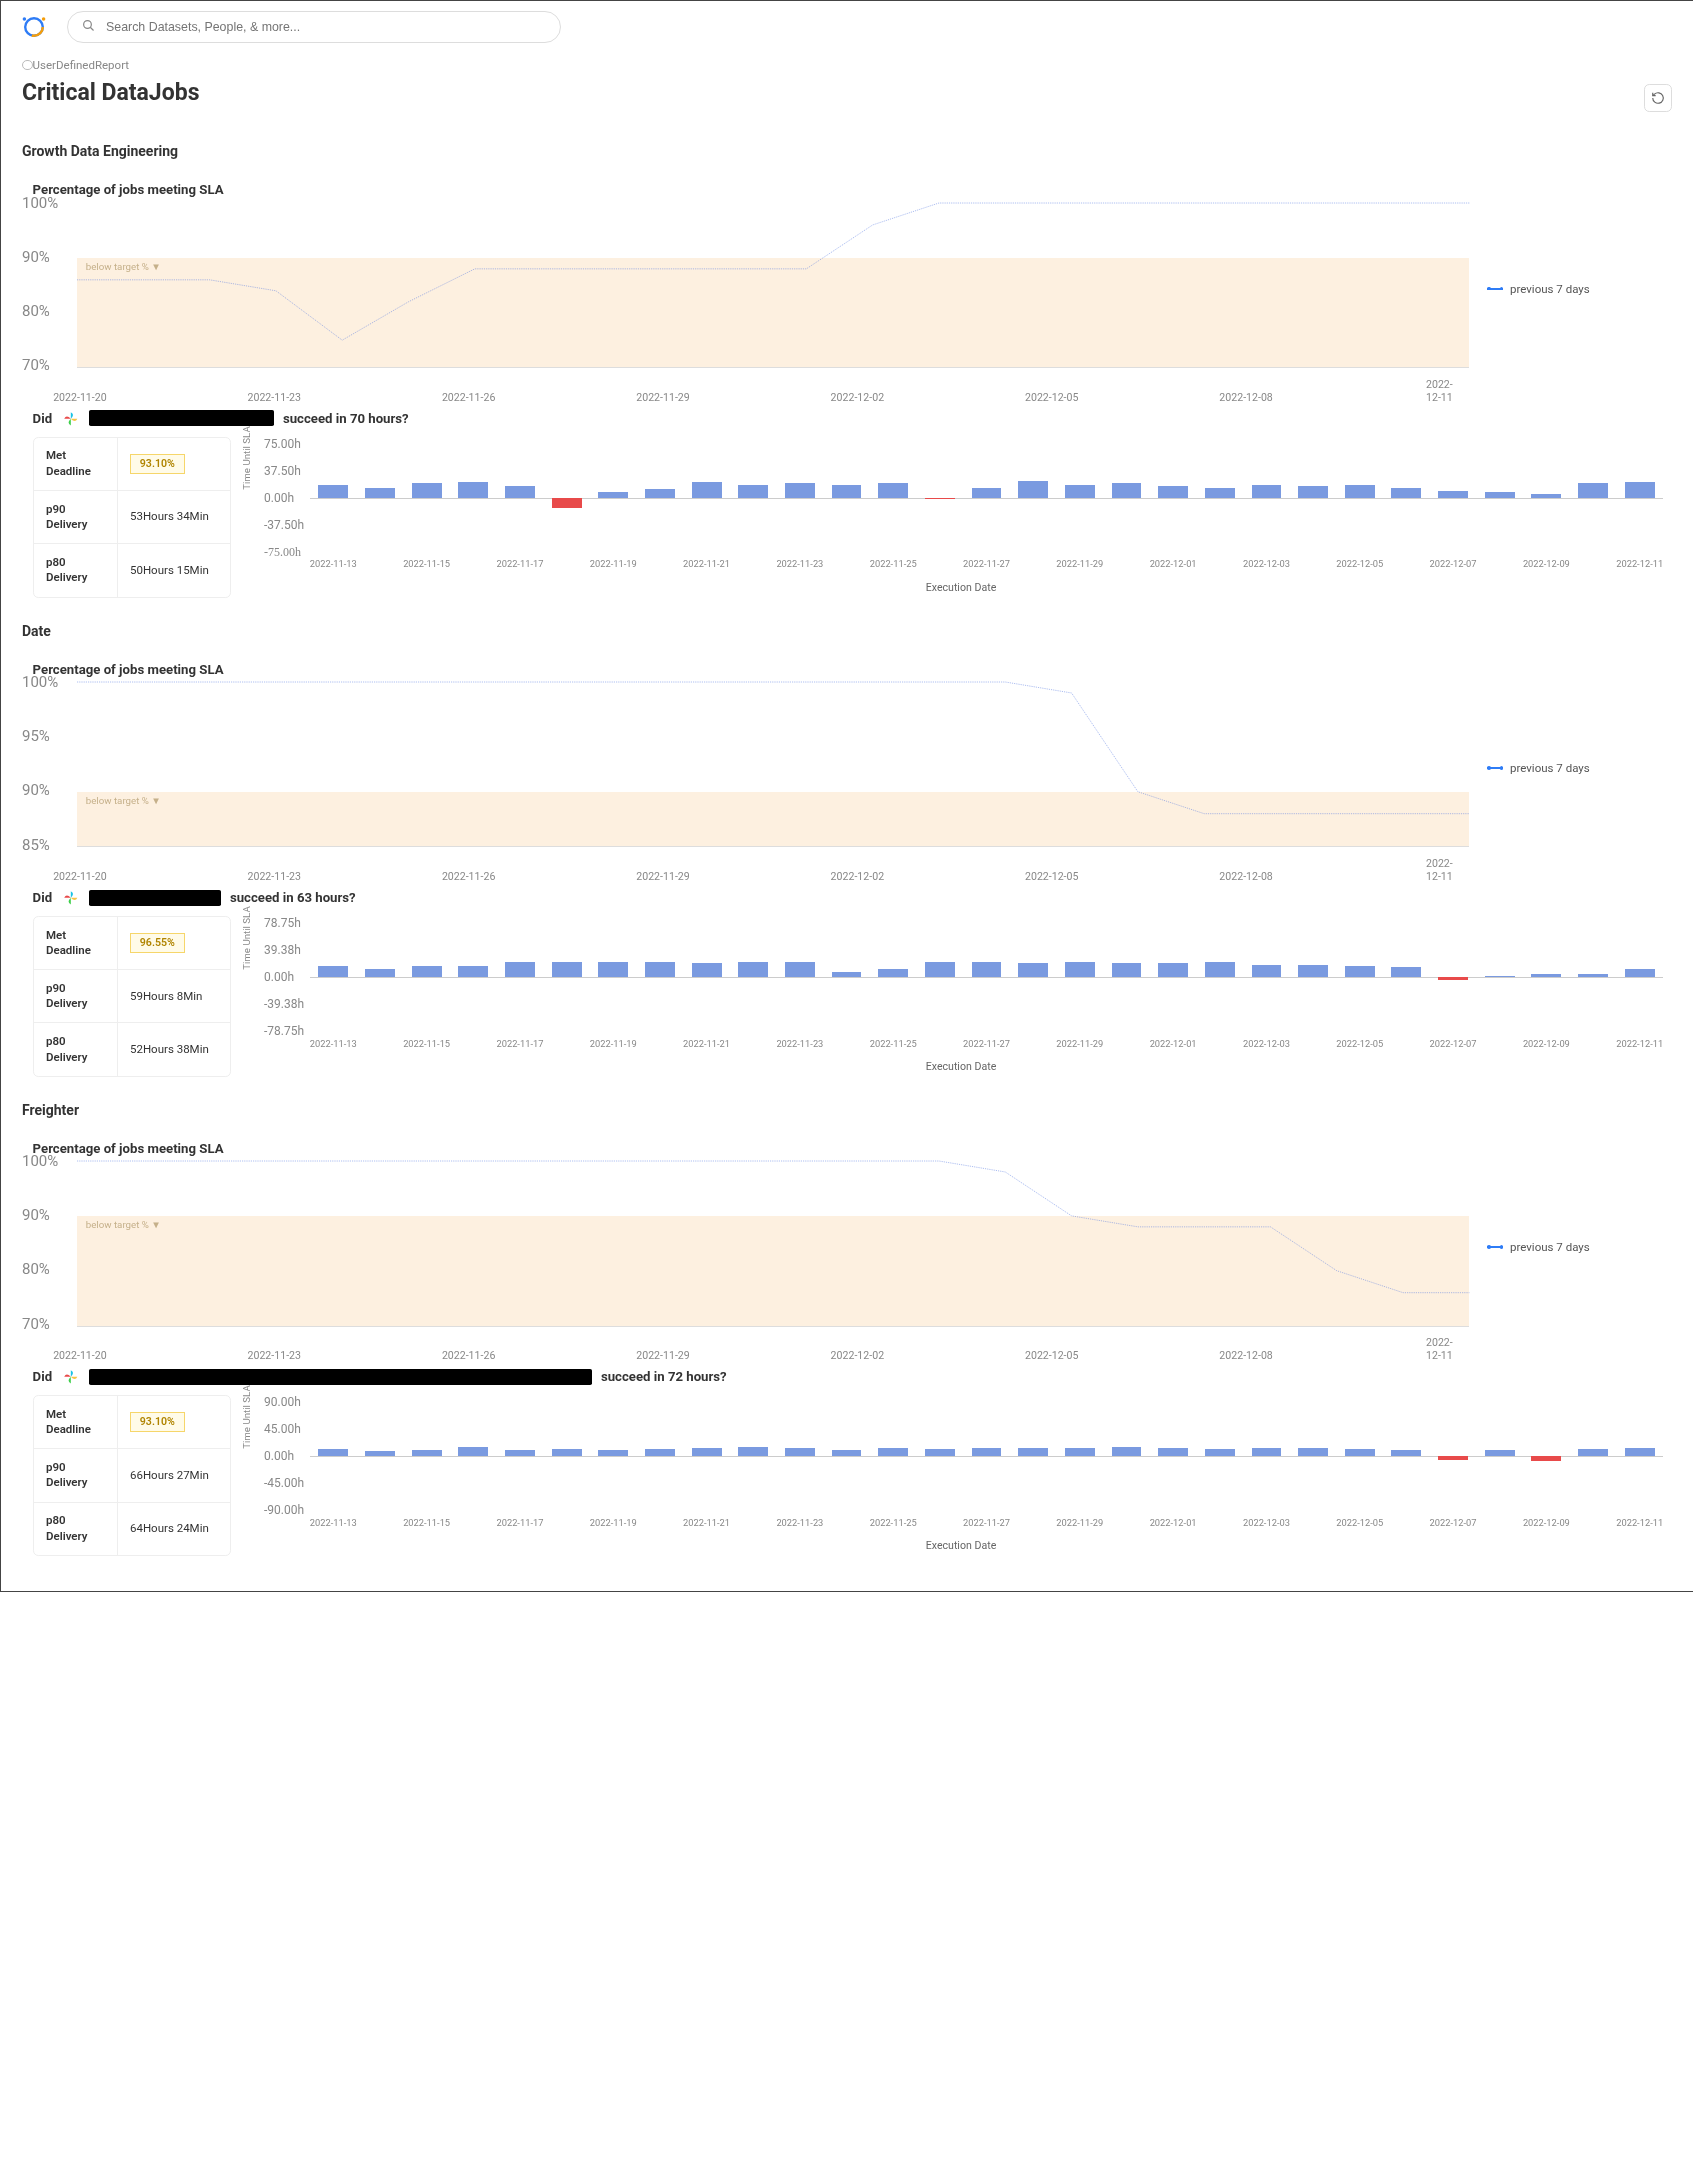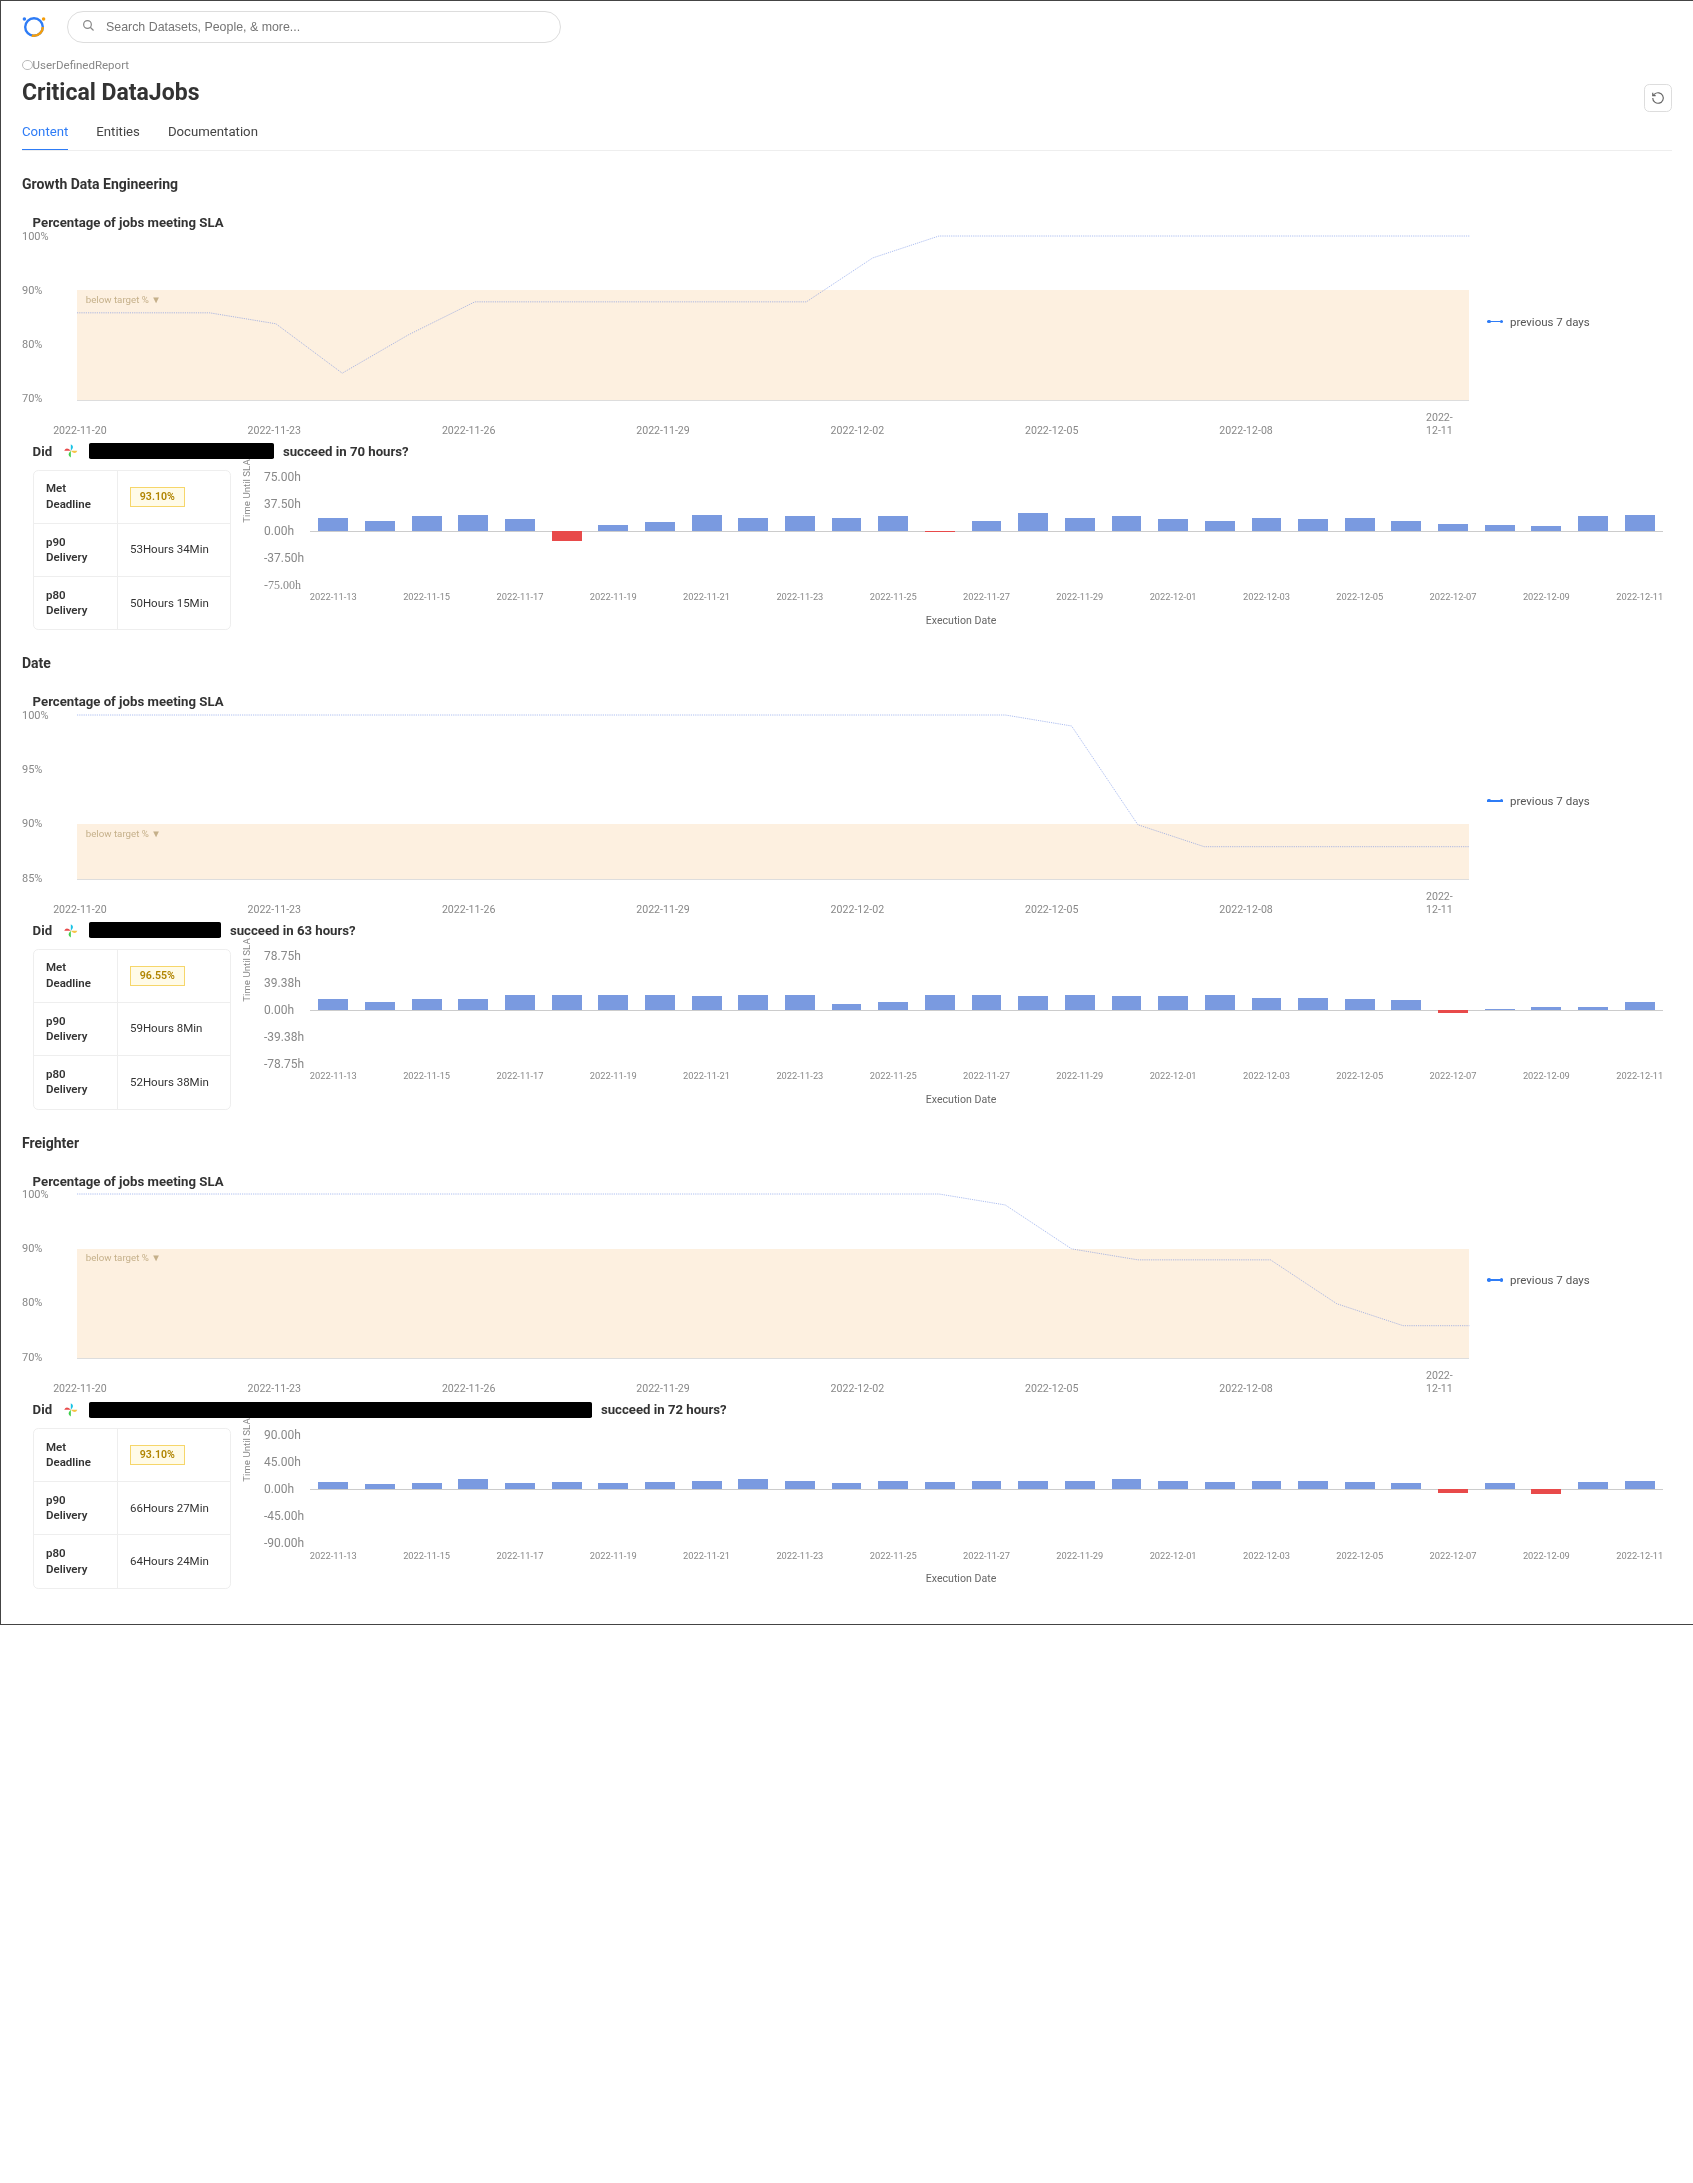--- a/index.html
+++ b/index.html
@@ -105,21 +105,21 @@
   .legend {
     width: 185px; font-size: 11.5px; color: #555;
     display: flex; align-items: center; gap: 7px;
     padding-top: 79px;
   }
   .legend .sq { width: 16px; height: 1.8px; background: var(--accent); position: relative; }
   .legend .sq:before, .legend .sq:after { content:''; position:absolute; width:3.5px; height:3.5px; border-radius:50%; background:var(--accent); top:-0.9px; }
   .legend .sq:before { left:0; } .legend .sq:after { right:0; }
 
   .axis-label-y {
-    position: absolute; left: 0; font-size: 11px; color: #888;
+    position: absolute; left: 0; font-size: 15px; color: #888;
     transform: translateY(-50%);
   }
   .axis-label-x {
     position: absolute; bottom: -16px; font-size: 10.6px; color: #888;
     transform: translateX(-50%);
   }
   .chart-area {
     position: absolute; left: 55px; right: 0; top: 0; bottom: 19.4px;
     border-bottom: 0.9px solid #ddd;
   }
@@ -233,25 +233,20 @@
   <div class="title-row">
     <h1>Critical DataJobs</h1>
     <div class="refresh-btn">
       <svg width="14" height="14" viewBox="0 0 24 24" fill="none" stroke="#666" stroke-width="2">
           <path d="M3 12a9 9 0 1 0 3-6.7L3 8"></path>
           <polyline points="3 3 3 8 8 8"></polyline>
         </svg>
     </div>
   </div>
 
-  <div class="tabs" id="tabs">
-      <div class="tab active">Content</div>
-      <div class="tab">Entities</div>
-      <div class="tab">Documentation</div>
-    </div>
 
 
   <div id="sections">
       <h2 class="section">Growth Data Engineering</h2>
       <h3 class="subhead">Percentage of jobs meeting SLA</h3>
       <div class="chart-block">
         <div class="linechart">
           <div class="axis-label-y" style="top: 0%;">100%</div>
           <div class="axis-label-y" style="top: 29.3333%;">90%</div>
           <div class="axis-label-y" style="top: 58.6667%;">80%</div>

